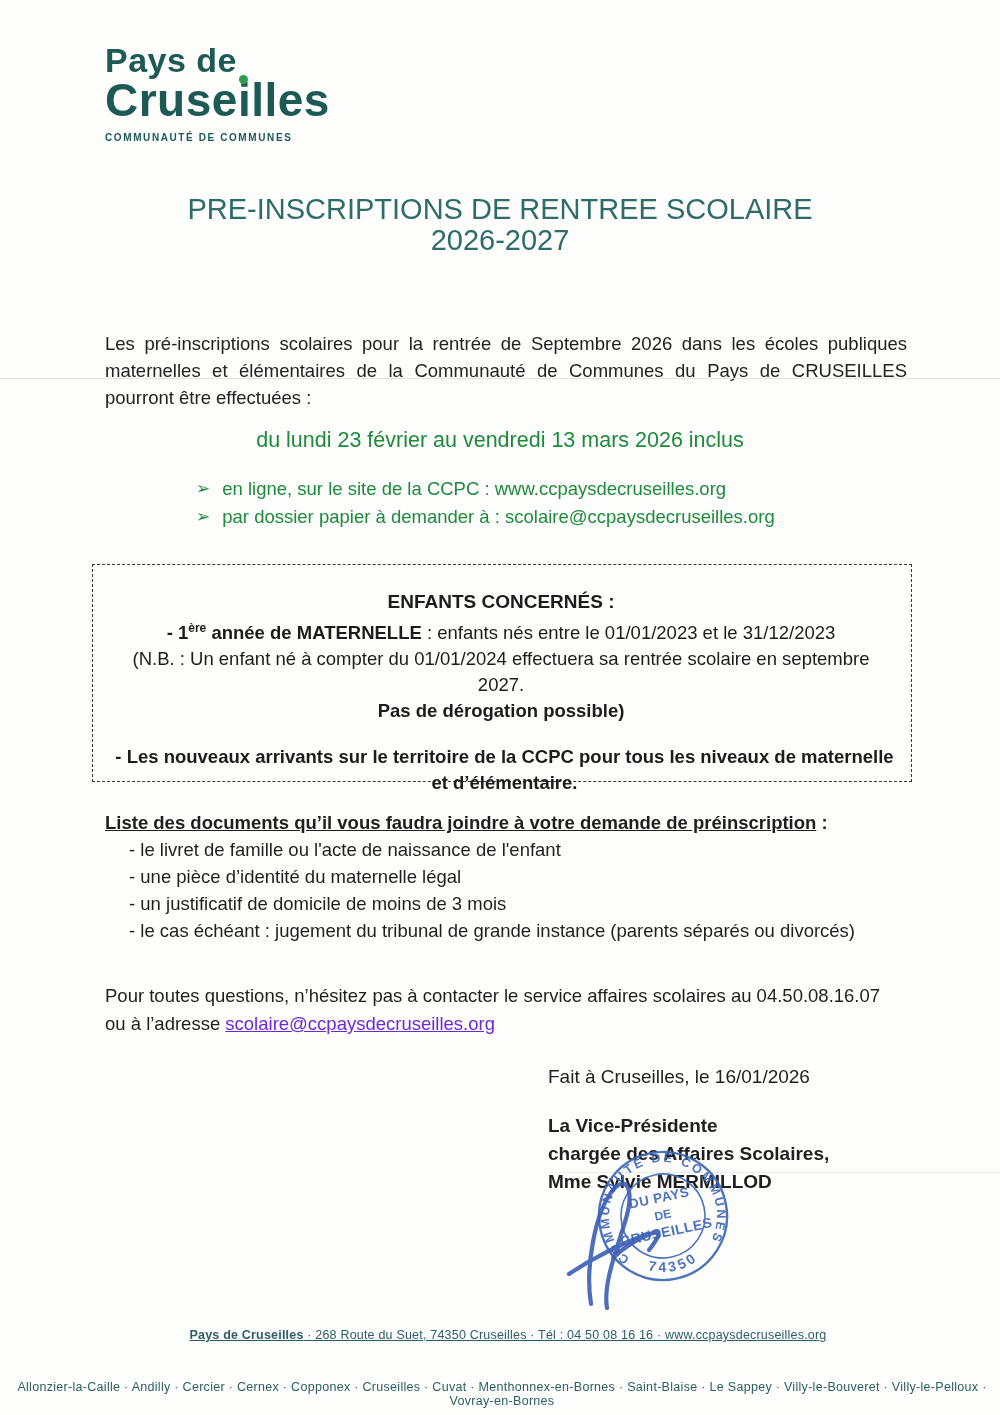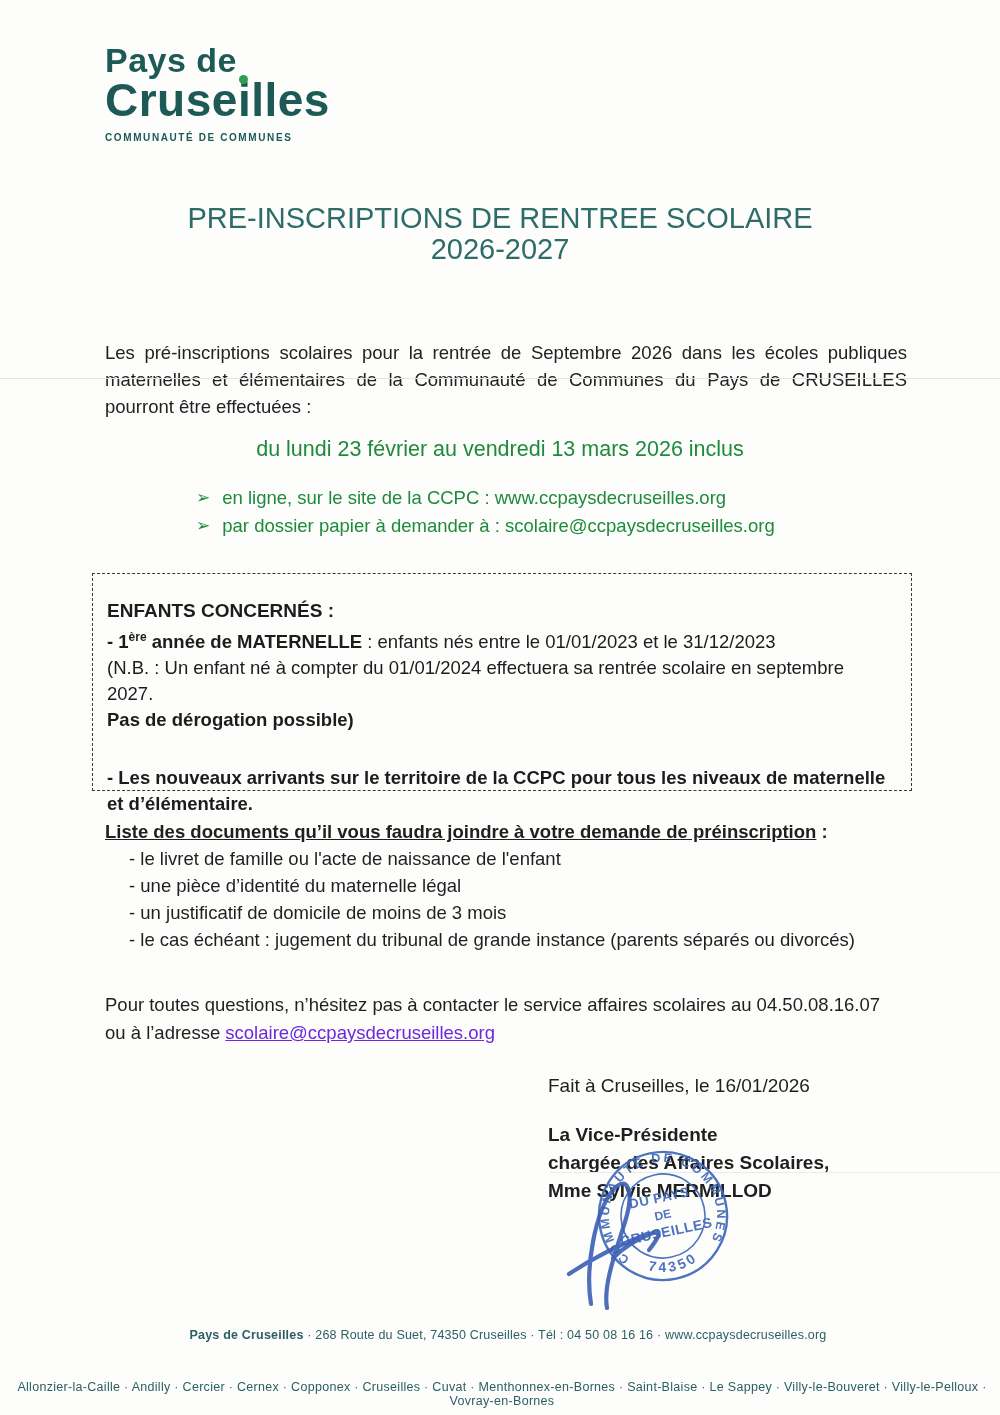--- a/index.html
+++ b/index.html
@@ -25,21 +25,21 @@
   .logo-line2 { font-size: 46px; font-weight: bold; letter-spacing: 0.5px; line-height: 44px; }
   .logo-i { position: relative; }
   .logo-i::before {
     content: ""; position: absolute; left: 1px; top: 1px;
     width: 9px; height: 9px; border-radius: 50%; background: #2f9e52;
   }
   .logo-sub { margin-top: 10px; font-size: 10px; font-weight: bold; letter-spacing: 1.6px; color: #1d5a56; }
 
   
   .doc-title {
-    margin: 13px 95px; padding-top: 190px;
+    margin: 4px 95px; padding-top: 190px;
     text-align: center; color: #2d6c68;
     font-size: 29px; line-height: 31px; font-weight: 400;
   }
 
   
   .intro {
     margin: 74px 95px 0 105px; width: 802px;
     font-size: 18.5px; line-height: 27px; text-align: justify; color: #222;
   }
 
@@ -50,25 +50,25 @@
   }
   .bullets { margin: 22px 0 0 196px; color: #1e8a3c; }
   .bullet-row { display: flex; gap: 12px; font-size: 18.5px; line-height: 28px; }
   .bullet-glyph { font-size: 17px; }
 
   
   .concern-box {
     margin: 33px 88px 0 92px; width: 820px; height: 218px;
     border: 1.6px dashed #3a3a3a;
     padding: 24px 16px 0 14px;
-    font-size: 18.5px; line-height: 26px; color: #1c1c1c;
+    font-size: 18.5px; line-height: 26px; color: #1c1c1c; text-align: center;
   }
   .concern-heading { font-weight: bold; font-size: 19px; }
   .concern-item1 { }
-  .concern-item2 { margin-top: 32px; font-weight: bold; width: 795px; }
+  .concern-item2 { margin-top: 20px; font-weight: bold; width: 795px; }
   sup { font-size: 12px; }
 
   
   .docs { margin: 27px 95px 0 105px; font-size: 18.5px; line-height: 27px; }
   .docs-heading { font-weight: bold; }
   .docs-heading .u { text-decoration: underline; }
   .docs-items { margin-left: 24px; }
 
   
   .contact { margin: 38px 95px 0 105px; font-size: 18.5px; line-height: 28px; }
@@ -77,21 +77,21 @@
   
   .place-date { margin: 28px 0 0 548px; font-size: 19px; }
   .sig-block { margin: 24px 0 0 548px; font-size: 19px; font-weight: bold; line-height: 28px; }
 
   
   .stamp-wrap { position: absolute; left: 545px; top: 1128px; width: 236px; height: 185px; }
 
   
   .footer-line {
     position: absolute; left: 16px; right: 0; top: 1328px;
-    text-align: center; color: #2c5f63; font-size: 12.5px; letter-spacing: 0.2px;
+    text-align: center; color: #2c5f63; font-size: 12.5px; letter-spacing: 0.2px; text-decoration: underline;
   }
   .footer-line b { font-weight: bold; }
   .communes-line {
     position: absolute; left: 4px; right: 0; top: 1380px;
     text-align: center; color: #2c5f63; font-size: 12.5px; letter-spacing: 0.3px;
   }
 </style>
 </head>
 <body>
 

